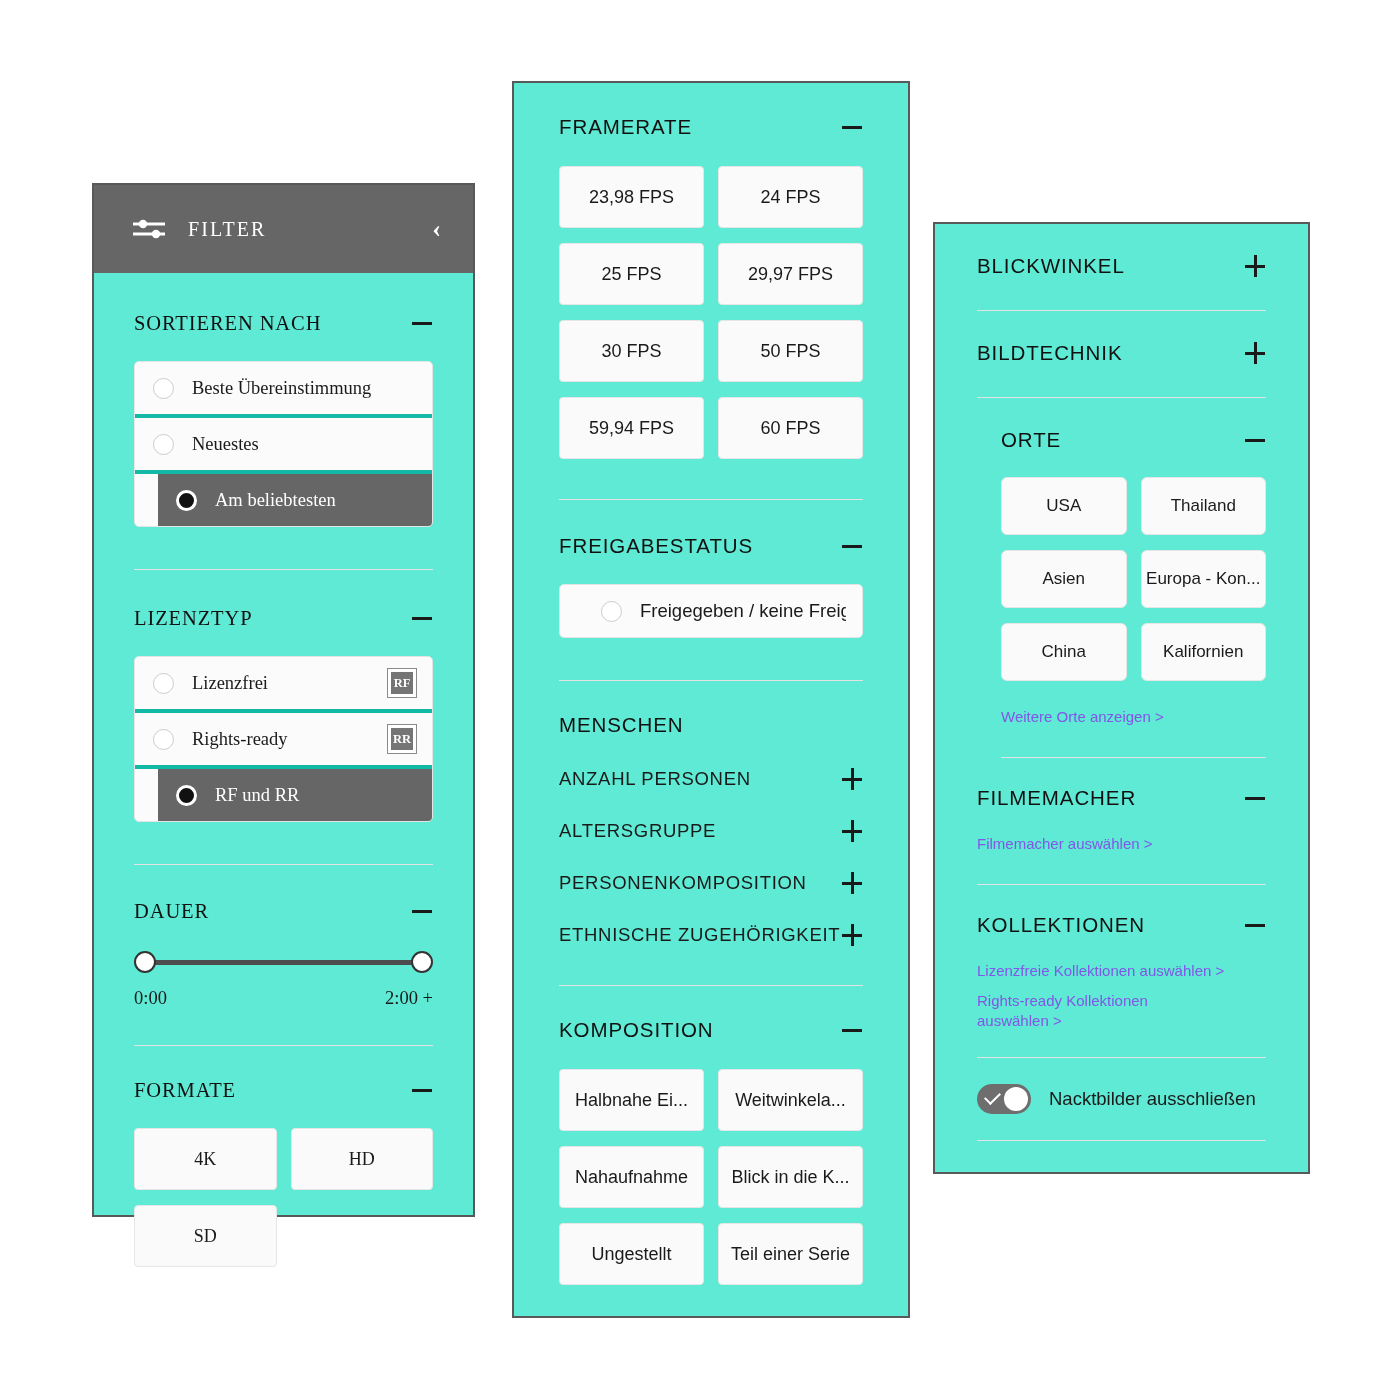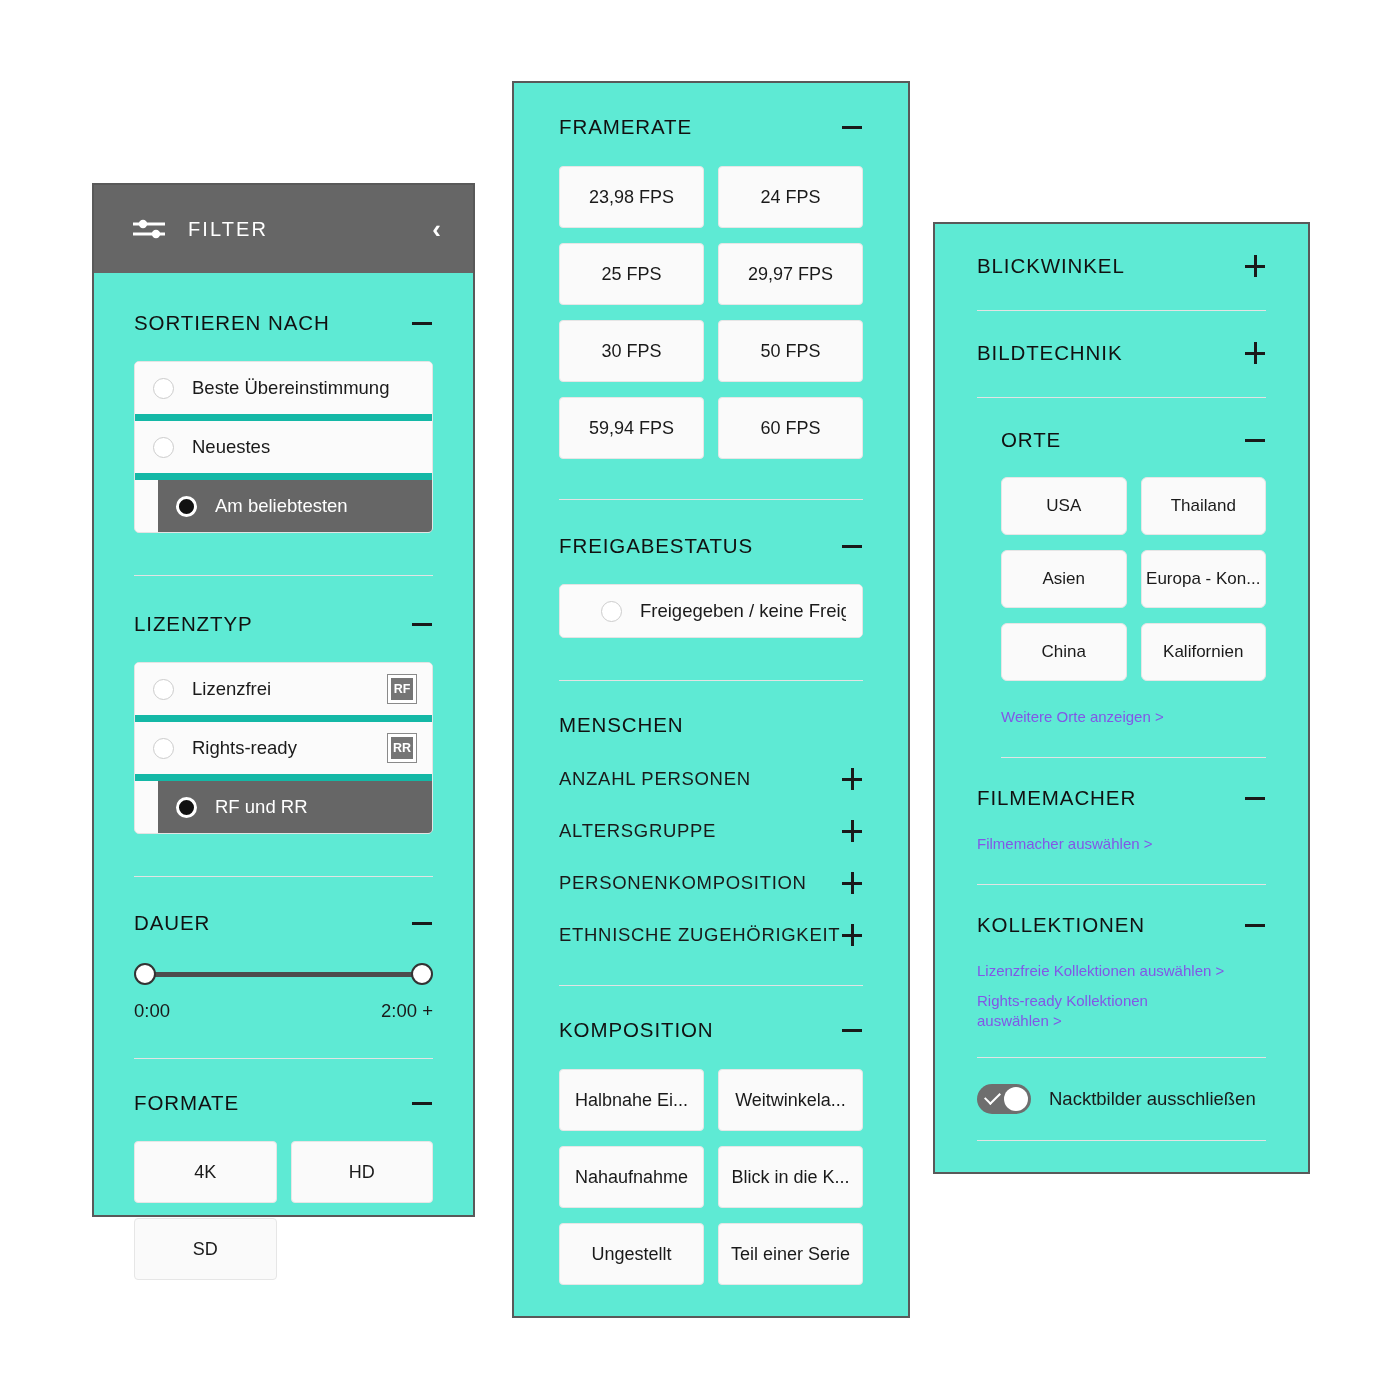--- a/index.html
+++ b/index.html
@@ -16,21 +16,21 @@
   }
 
   .panel {
     position: absolute;
     background: #5eead4;
     border: 2px solid #595959;
     box-sizing: border-box;
   }
 
   
-  #panel-left   { left: 92px;  top: 183px;  width: 383px;  height: 1034px; }
+  #panel-left   { left: 92px;  top: 183px;  width: 383px;  height: 1034px; font-family: Liberation Serif, serif; }
   #panel-mid    { left: 512px; top: 81px;   width: 398px;  height: 1237px; }
   #panel-right  { left: 933px; top: 222px;  width: 377px;  height: 952px; }
 
   
   .filter-header {
     background: #666666;
     height: 88px;
     display: flex;
     align-items: center;
     padding: 0 26px 0 38px;
@@ -123,21 +123,21 @@
     border: 1px solid #e4e4e4;
     border-radius: 5px;
     overflow: hidden;
     background: #fbfbfb;
   }
   .radio-row {
     display: flex;
     align-items: center;
     height: 52px;
     padding: 0 16px 0 18px;
-    border-bottom: 7px solid #14b8a6;
+    border-bottom: 4px solid #14b8a6;
     cursor: pointer;
     background: #fbfbfb;
   }
   .radio-row:last-child { border-bottom: none; margin-left: 23px; }
   .radio-row.selected {
     background: #666666;
   }
   .radio-dot {
     width: 21px; height: 21px;
     border-radius: 50%;

